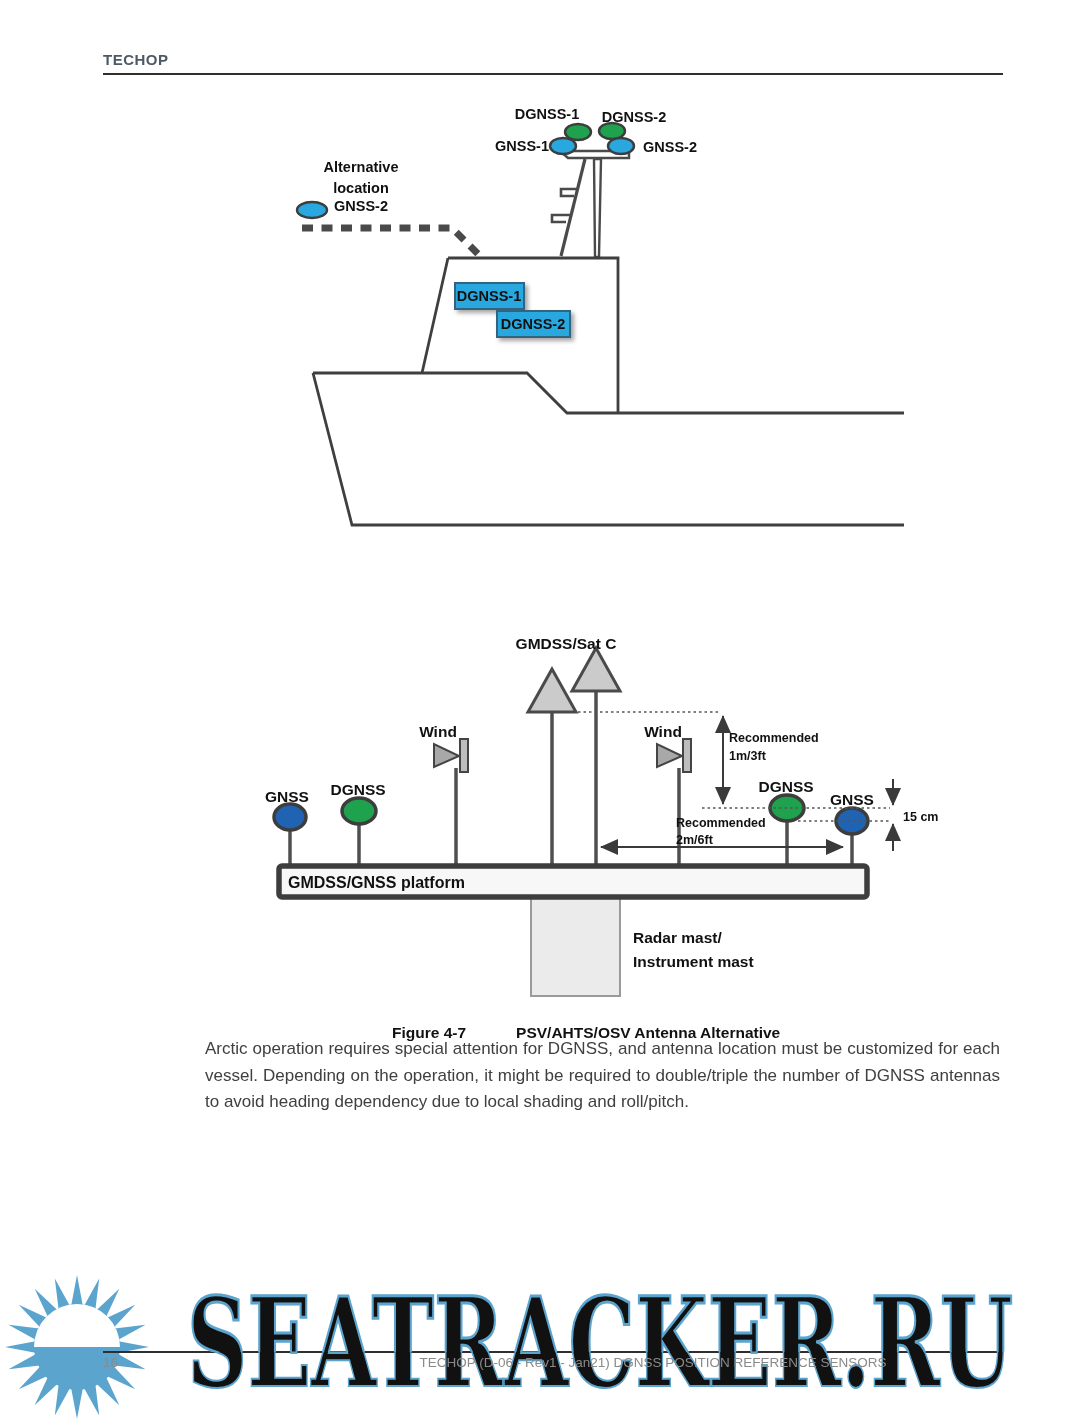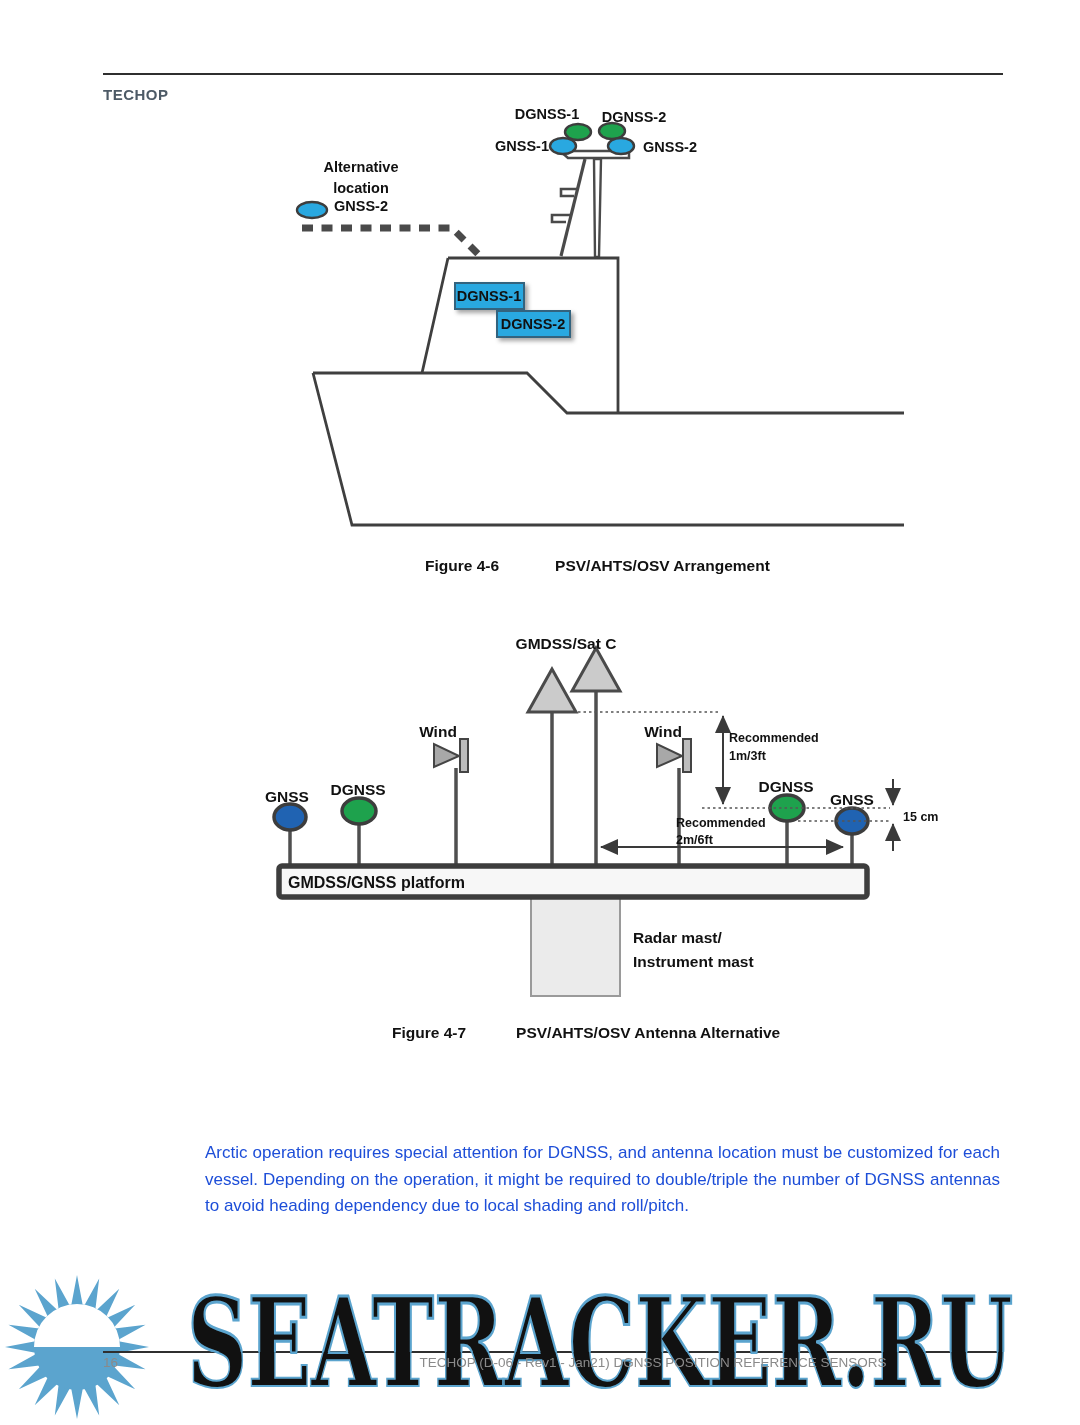--- a/index.html
+++ b/index.html
@@ -2,38 +2,38 @@
 <html><head>
 <meta charset="utf-8">
 <style>
   html,body{margin:0;padding:0;background:#888;}
   .page{
     position:relative;width:1080px;height:1425px;background:#ffffff;
     font-family:"Liberation Sans",sans-serif;overflow:hidden;margin:0 auto;
   }
   .abs{position:absolute;}
   
-  .hdr-title{left:103px;top:51px;font-size:15px;font-weight:bold;color:#4d5a66;letter-spacing:.5px;margin-top:35px;}
+  .hdr-title{left:103px;top:51px;font-size:15px;font-weight:bold;color:#4d5a66;letter-spacing:.5px;}
   .hdr-rule{left:103px;top:73px;width:900px;height:2px;background:#2f2f2f;}
   
   svg text{font-family:"Liberation Sans",sans-serif;font-weight:bold;fill:#111;}
   .t15{font-size:15.5px}
   .t14{font-size:14.5px}
   .t12{font-size:12.5px}
   .t16{font-size:16px}
   
   .caption{display:flex;font-size:15.5px;font-weight:bold;color:#111;}
   .cap46{left:425px;top:557px;}
   .cap46 .gap{width:56px;}
   .cap47{left:392px;top:1024px;}
   .cap47 .gap{width:50px;}
   
   .body-par{
-    left:205px;top:1140px;width:795px;font-size:17px;line-height:26.5px;
-    color:#1d4ed8;text-align:justify;
+    left:205px;top:1036px;width:795px;font-size:17px;line-height:26.5px;
+    color:#404040;text-align:justify;
   }
   
   .ft-page{left:103px;top:1355px;font-size:13.5px;color:#8a8a8a;z-index:3;}
   .ft-ref{left:303px;top:1355px;width:700px;text-align:center;font-size:13.5px;color:#8a8a8a;z-index:3;}
   .wm{left:0;top:1262px;z-index:2;}
   .wm-text{font-family:"DejaVu Serif",serif;font-weight:bold;font-size:124px;}
 </style>
 </head>
 <body>
 
@@ -75,25 +75,20 @@
     <text class="t14" x="361" y="211" text-anchor="middle">GNSS-2</text>
 
     <g style="filter:drop-shadow(3px 3px 2px rgba(0,0,0,0.35));">
       <rect x="455" y="283" width="69" height="26" stroke="#33637e" stroke-width="2" fill="#29A8E0"></rect>
       <rect x="497" y="311" width="73" height="26" stroke="#33637e" stroke-width="2" fill="#29A8E0"></rect>
     </g>
     <text class="t14" x="489" y="301" text-anchor="middle">DGNSS-1</text>
     <text class="t14" x="533" y="329" text-anchor="middle">DGNSS-2</text>
   </svg>
 
-  <div class="abs caption cap46">
-    <span>Figure 4-6</span>
-    <span class="gap"></span>
-    <span>PSV/AHTS/OSV Arrangement</span>
-  </div>
 
   <svg class="abs" style="left:255px;top:625px;" width="700" height="380" viewBox="255 625 700 380">
     <defs>
       <marker id="aR" markerWidth="10" markerHeight="9" refX="8.5" refY="4" orient="auto">
         <path d="M0,0 L9,4 L0,8 Z" fill="#3a3a3a"></path>
       </marker>
       <marker id="aL" markerWidth="10" markerHeight="9" refX="0.5" refY="4" orient="auto">
         <path d="M9,0 L0,4 L9,8 Z" fill="#3a3a3a"></path>
       </marker>
     </defs>

